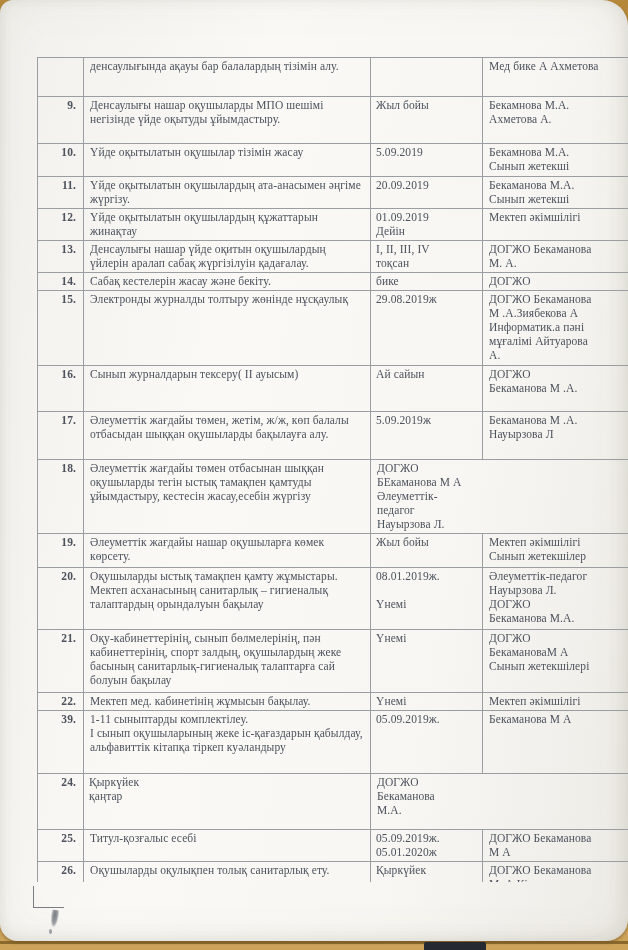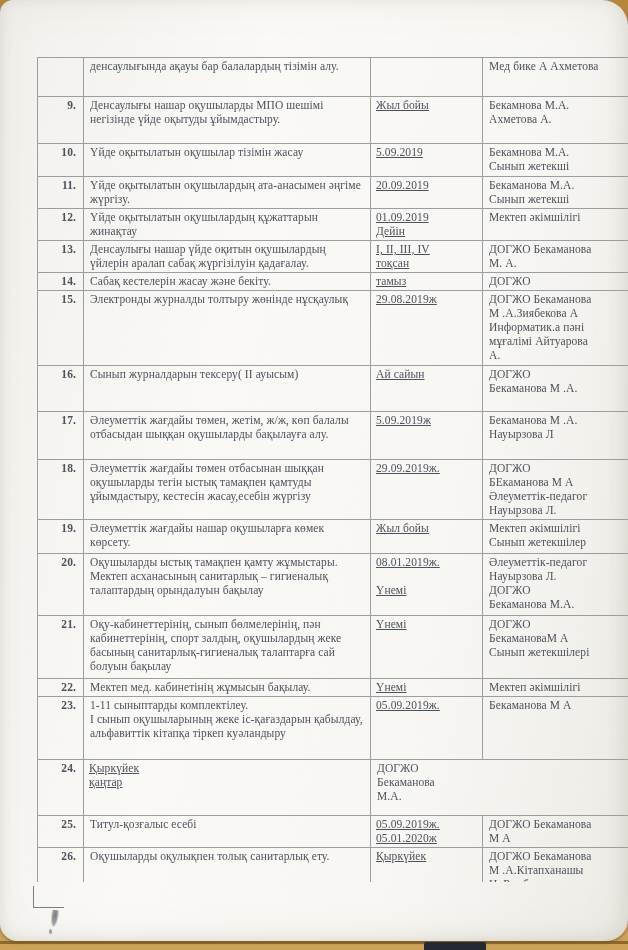--- a/index.html
+++ b/index.html
@@ -26,21 +26,21 @@
   .dark-object{position:absolute;left:424px;top:942px;width:62px;height:8px;background:#252a32;border-radius:2px 2px 0 0;}
   .doc-table{
     position:absolute;left:37px;top:57px;right:0;height:824px;overflow:hidden;
     border-top:1px solid var(--line);border-left:1px solid var(--line);
     font-size:11.5px;line-height:1.22;letter-spacing:.1px;
   }
   .row{display:grid;grid-template-columns:46px 287px 112px 1fr;border-bottom:1px solid var(--line);}
   .c{padding:1px 4px 2px;white-space:pre-line;overflow:hidden;}
   .num{text-align:right;font-weight:700;padding-right:7px;border-right:1px solid var(--line);}
   .task{border-right:1px solid var(--line);padding-left:6px;}
-  .date{border-right:1px solid var(--line);padding-left:5px;text-decoration:underline;}
+  .date{border-right:1px solid var(--line);padding-left:5px;}
   .resp{padding-left:6px;padding-right:16px;}
   .corner-mark-v{position:absolute;left:33px;top:886px;width:1px;height:21px;background:#7a7e82;}
   .corner-mark-h{position:absolute;left:33px;top:907px;width:31px;height:1px;background:#7a7e82;}
   .smudge{
     position:absolute;left:51px;top:910px;width:7px;height:17px;
     background:radial-gradient(ellipse at 50% 30%,#565a62 0%,#8d9095 55%,transparent 75%);
     transform:rotate(8deg);opacity:.8;filter:blur(.4px);
   }
   .smudge-dot{position:absolute;left:49px;top:929px;width:3px;height:5px;background:#9a9da1;border-radius:50%;filter:blur(.5px);}
 </style>
@@ -95,21 +95,21 @@
       <div class="c task">Денсаулығы нашар үйде оқитын оқушылардың үйлерін аралап сабақ жүргізілуін қадағалау.</div>
       <div class="c date">I, II, III, IV
 тоқсан</div>
       <div class="c resp">ДОГЖО Бекаманова
 М. А.</div>
     </div>
 
     <div class="row" style="min-height:15px">
       <div class="c num">14.</div>
       <div class="c task">Сабақ кестелерін жасау және бекіту.</div>
-      <div class="c date">тамыз</div>
+      <div class="c date">бике</div>
       <div class="c resp">ДОГЖО</div>
     </div>
 
     <div class="row" style="min-height:74px">
       <div class="c num">15.</div>
       <div class="c task">Электронды журналды толтыру жөнінде нұсқаулық</div>
       <div class="c date">29.08.2019ж</div>
       <div class="c resp">ДОГЖО Бекаманова
 М .А.Зиябекова А
 Информатик.а пәні
@@ -129,21 +129,20 @@
       <div class="c num">17.</div>
       <div class="c task">Әлеуметтік жағдайы төмен, жетім, ж/ж, көп балалы отбасыдан шыққан оқушыларды бақылауға алу.</div>
       <div class="c date">5.09.2019ж</div>
       <div class="c resp">Бекаманова М .А.
 Науырзова Л</div>
     </div>
 
     <div class="row" style="min-height:55px">
       <div class="c num">18.</div>
       <div class="c task">Әлеуметтік жағдайы төмен отбасынан шыққан оқушыларды тегін ыстық тамақпен қамтуды ұйымдастыру, кестесін жасау,есебін жүргізу</div>
-      <div class="c date">29.09.2019ж.</div>
       <div class="c resp">ДОГЖО
 БЕкаманова М А
 Әлеуметтік-педагог
 Науырзова Л.</div>
     </div>
 
     <div class="row" style="min-height:33px">
       <div class="c num">19.</div>
       <div class="c task">Әлеуметтік жағдайы нашар оқушыларға көмек көрсету.</div>
       <div class="c date">Жыл бойы</div>
@@ -174,21 +173,21 @@
     </div>
 
     <div class="row" style="min-height:17px">
       <div class="c num">22.</div>
       <div class="c task">Мектеп мед. кабинетінің жұмысын бақылау.</div>
       <div class="c date">Үнемі</div>
       <div class="c resp">Мектеп әкімшілігі</div>
     </div>
 
     <div class="row" style="min-height:62px">
-      <div class="c num">23.</div>
+      <div class="c num">39.</div>
       <div class="c task">1-11 сыныптарды комплектілеу.
 I сынып оқушыларының жеке іс-қағаздарын қабылдау, альфавиттік кітапқа тіркеп куәландыру</div>
       <div class="c date">05.09.2019ж.</div>
       <div class="c resp">Бекаманова М А</div>
     </div>
 
     <div class="row" style="min-height:55px">
       <div class="c num">24.</div>
       <div class="c date">Қыркүйек
 қаңтар</div>

